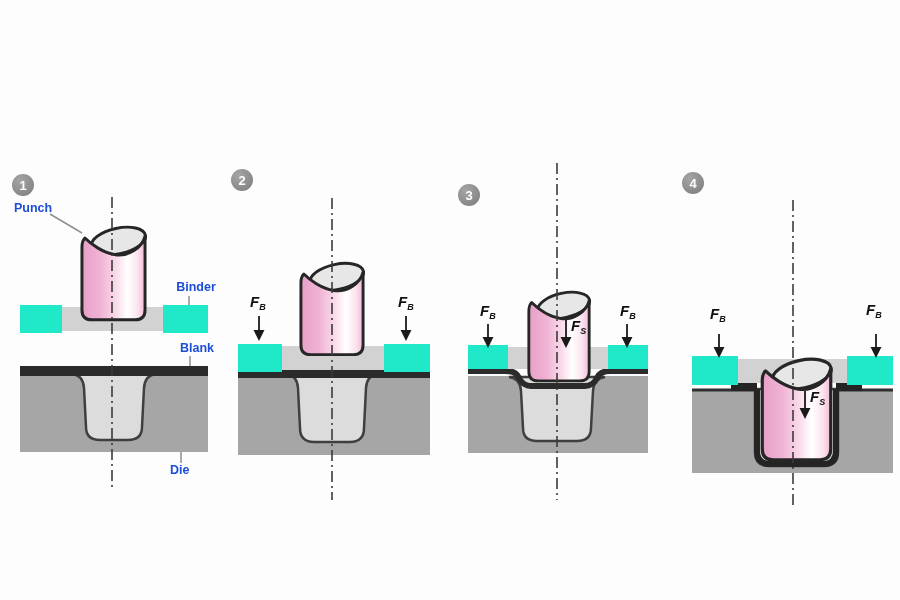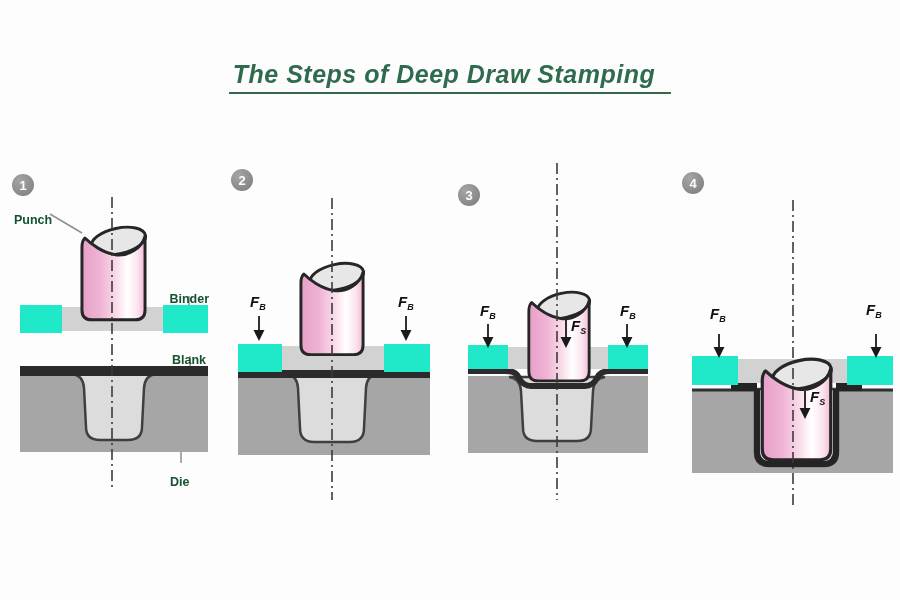--- a/index.html
+++ b/index.html
@@ -14,21 +14,21 @@
     display:inline-block;font-style:italic;font-weight:bold;font-size:25px;
     color:#2f6b4d;border-bottom:2px solid #35684b;padding:0 16px 3px 4px;
     letter-spacing:0.5px;
   }
   .badge{
     width:22px;height:22px;border-radius:50%;
     background:radial-gradient(circle at 35% 30%, #a5a5a5, #7b7b7b);
     color:#ffffff;font-weight:bold;font-size:13px;
     display:flex;align-items:center;justify-content:center;
   }
-  .part-label{font-size:12.5px;font-weight:bold;color:#14532d;line-height:1;margin-top:12px;}
+  .part-label{font-size:12.5px;font-weight:bold;color:#1d4ed8;line-height:1;}
   .right{width:48px;text-align:right;}
   .force{
     font-style:italic;font-weight:bold;font-size:15px;color:#111;line-height:1;
   }
   .force sub{font-size:9px;font-style:italic;vertical-align:-3px;}
 </style>
 </head>
 <body>
 
 <div id="stage">
@@ -122,32 +122,29 @@
           <polygon points="715,348 723,348 719,356"></polygon>
         <line x1="876" y1="334" x2="876" y2="348"></line>
           <polygon points="872,348 880,348 876,356"></polygon>
         <line x1="805" y1="391" x2="805" y2="409"></line>
           <polygon points="801,409 809,409 805,417"></polygon>
       </g>
       <line x1="793" y1="200" x2="793" y2="505" stroke="#3b3b3b" stroke-width="1.6" stroke-dasharray="11 4 2 4"></line>
     </g>
   </svg>
 
-  <div class="abs title-wrap">
-    <span class="title">The Steps of Deep Draw Stamping</span>
-  </div>
 
   <div class="abs badge" style="left:12px;top:174px;">1</div>
   <div class="abs badge" style="left:231px;top:169px;">2</div>
   <div class="abs badge" style="left:458px;top:184px;">3</div>
   <div class="abs badge" style="left:682px;top:172px;">4</div>
 
   <div class="abs part-label" style="left:14px;top:202px;">Punch</div>
-  <div class="abs part-label right" style="left:161px;top:281px;">Binder</div>
-  <div class="abs part-label right" style="left:158px;top:342px;">Blank</div>
+  <div class="abs part-label right" style="left:172px;top:281px;text-align:center;">Binder</div>
+  <div class="abs part-label right" style="left:166px;top:342px;">Blank</div>
   <div class="abs part-label" style="left:170px;top:464px;width:32px;text-align:left;">Die</div>
 
   <div class="abs force" style="left:250px;top:294px;"><span>F</span><sub>B</sub></div>
   <div class="abs force" style="left:398px;top:294px;"><span>F</span><sub>B</sub></div>
   <div class="abs force" style="left:480px;top:303px;"><span>F</span><sub>B</sub></div>
   <div class="abs force" style="left:620px;top:303px;"><span>F</span><sub>B</sub></div>
   <div class="abs force" style="left:710px;top:306px;"><span>F</span><sub>B</sub></div>
   <div class="abs force" style="left:866px;top:302px;"><span>F</span><sub>B</sub></div>
 
   <div class="abs force" style="left:571px;top:318px;"><span>F</span><sub>S</sub></div>

